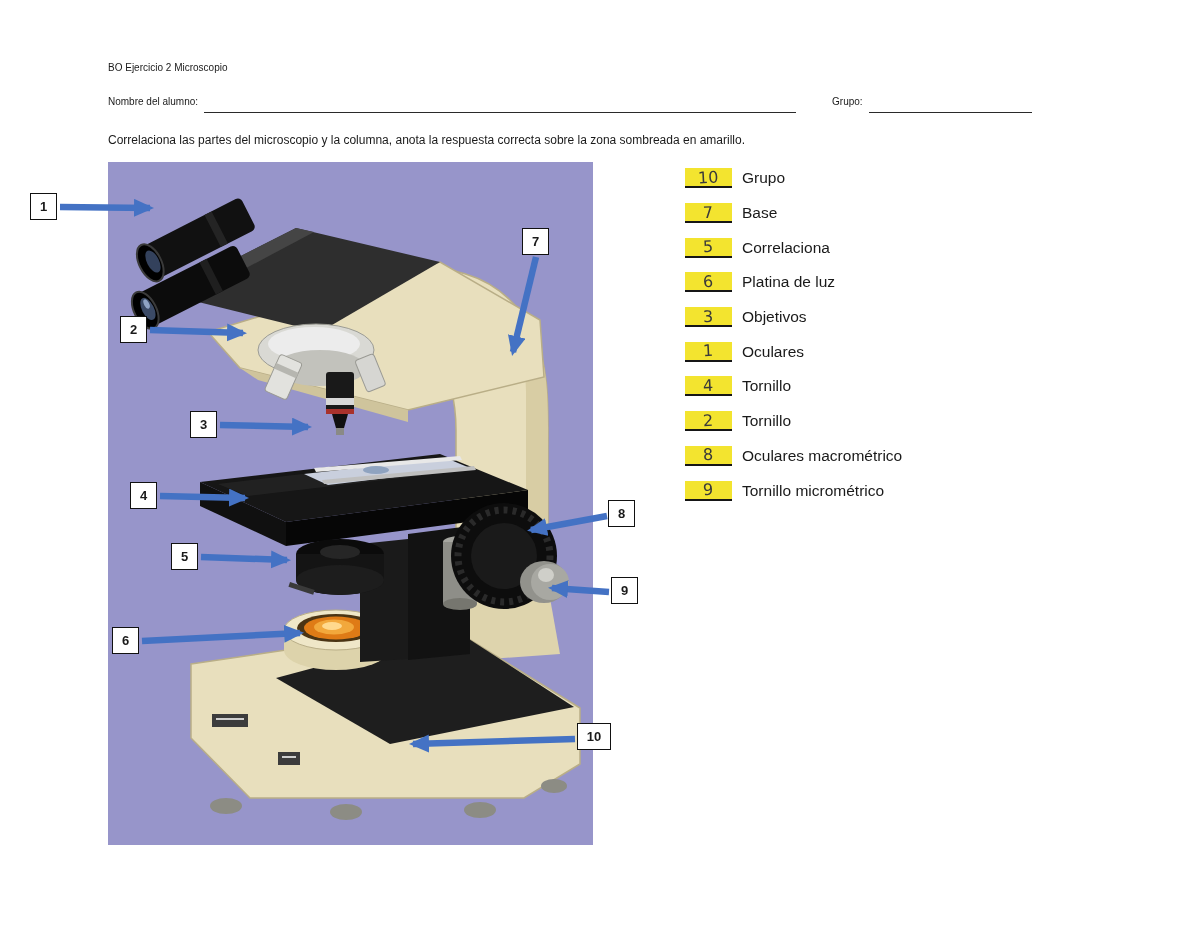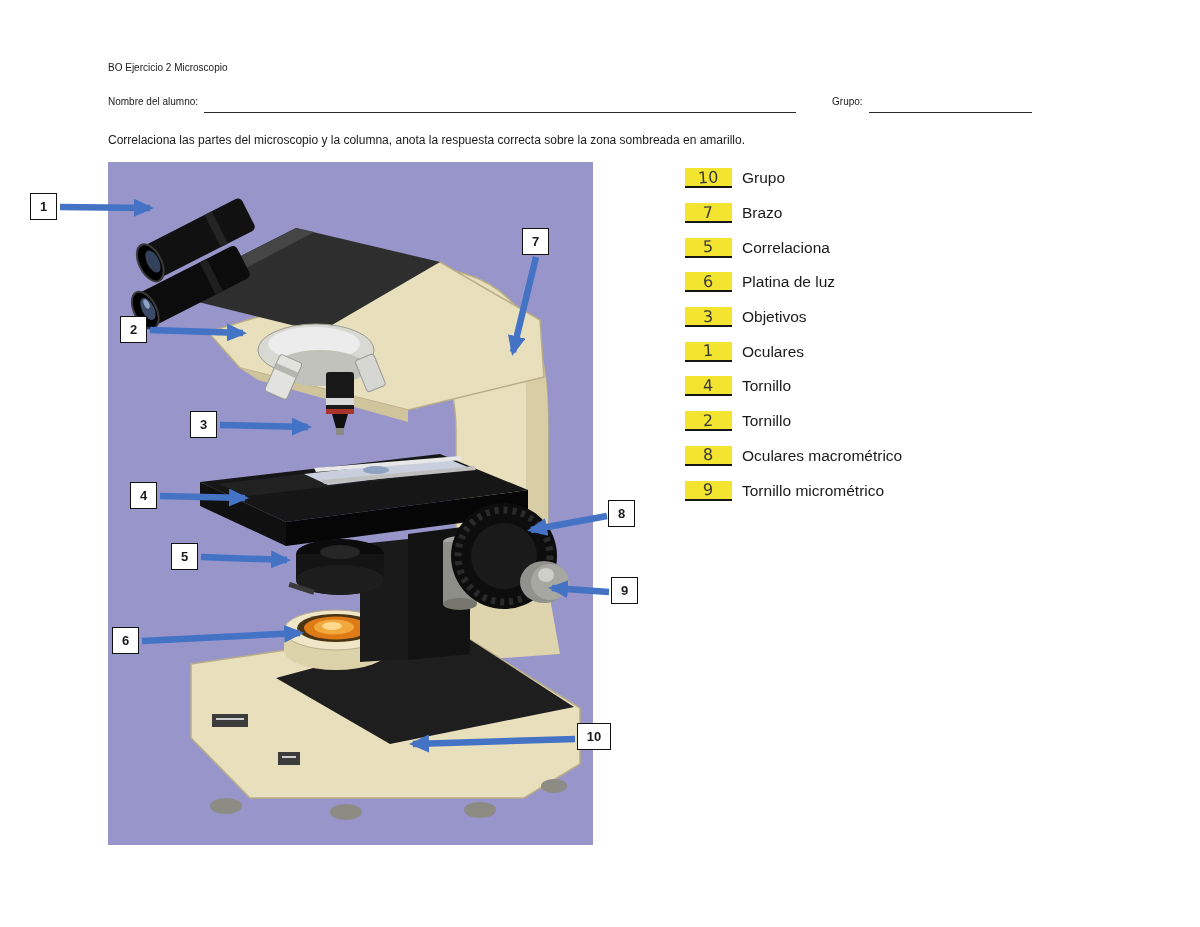--- a/index.html
+++ b/index.html
@@ -205,21 +205,21 @@
   <div class="answer-row">
     <span class="ans-box">
         <span class="hand">10</span>
       </span>
     <span class="ans-label">Grupo</span>
   </div>
   <div class="answer-row">
     <span class="ans-box">
         <span class="hand">7</span>
       </span>
-    <span class="ans-label">Brazo</span>
+    <span class="ans-label">Base</span>
   </div>
   <div class="answer-row">
     <span class="ans-box">
         <span class="hand">5</span>
       </span>
     <span class="ans-label">Correlaciona</span>
   </div>
   <div class="answer-row">
     <span class="ans-box">
         <span class="hand">6</span>

